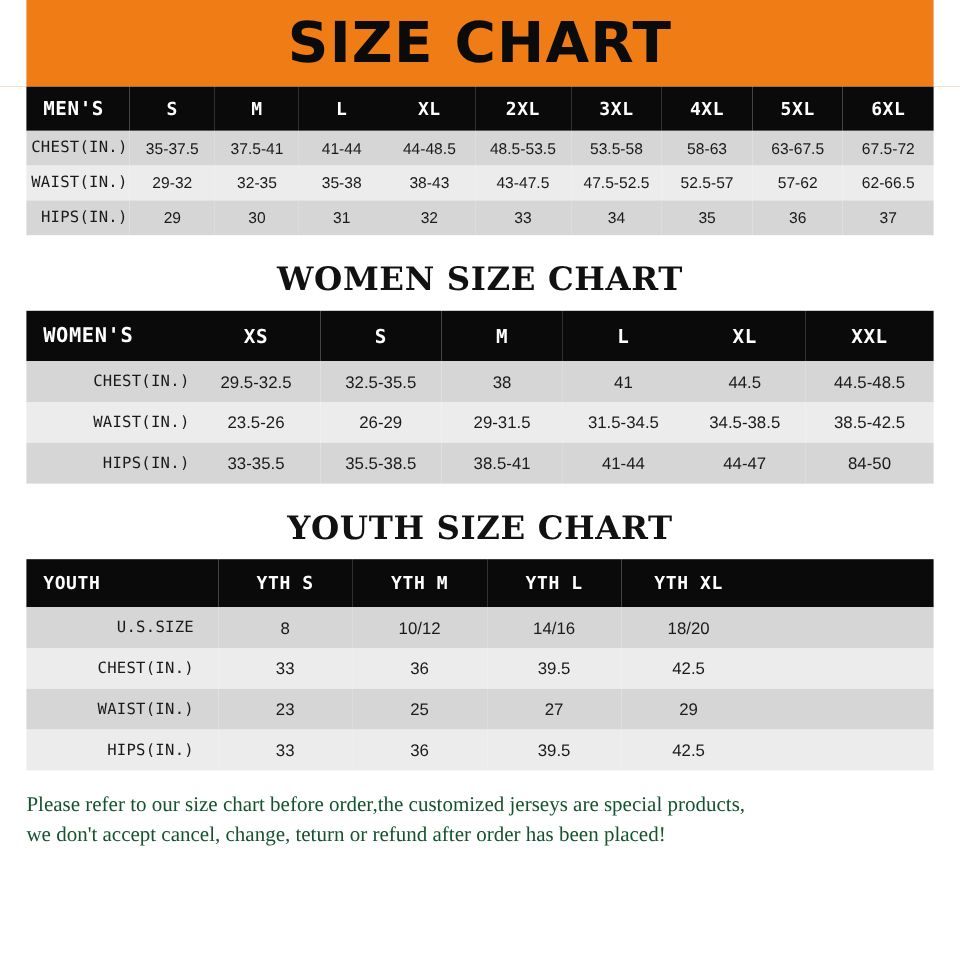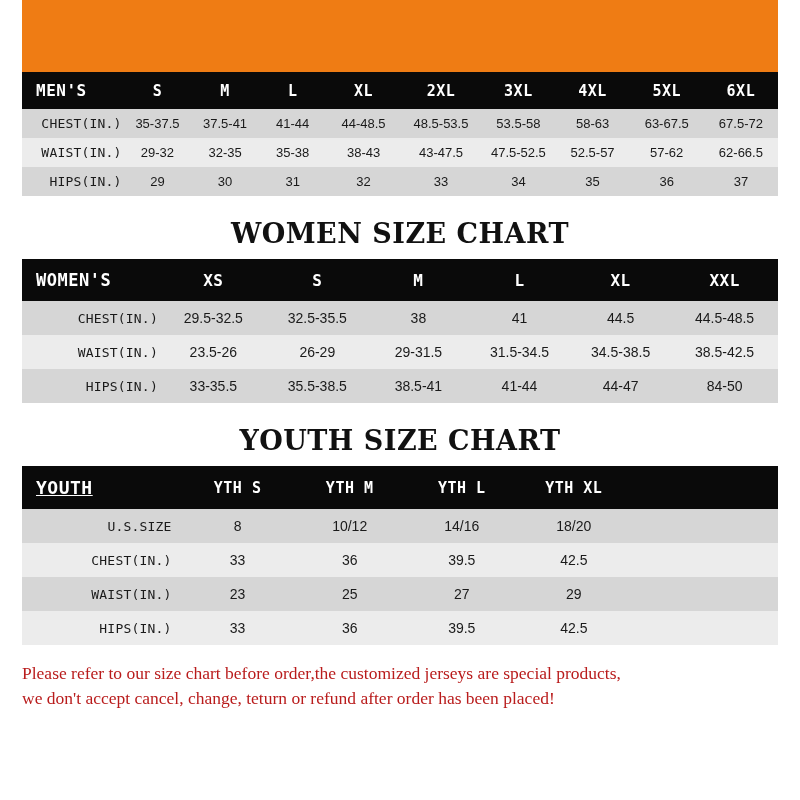--- a/index.html
+++ b/index.html
@@ -69,21 +69,21 @@
     width: 100%;
     border-collapse: collapse;
     table-layout: fixed;
   }
   table.size-table thead th {
     background: #0a0a0a;
     color: #ffffff;
     font-family: "DejaVu Sans Mono", monospace;
     font-weight: bold;
     font-size: 15px;
-    padding: 9px 5px;
+    padding: 9px 20px;
     text-align: center;
     letter-spacing: 0.5px;
   }
   table.size-table thead th.rowlabel {
     text-align: left;
     padding-left: 14px;
     font-size: 16px;
   }
   table.size-table tbody td {
     font-family: "Liberation Sans", sans-serif;
@@ -100,41 +100,42 @@
   }
   table.size-table tbody tr.odd td { background: #d6d6d6; }
   table.size-table tbody tr.even td { background: #ececec; }
 
   
   table.women thead th { font-size: 16px; padding: 11px 18px; }
   table.women tbody td { font-size: 14px; padding: 9px 2px; }
   table.women thead th.rowlabel { font-size: 17px; }
 
   table.youth thead th { font-size: 15px; padding: 11px 2px; }
-  table.youth tbody td { font-size: 14px; padding: 9px 10px; }
-  table.youth thead th.rowlabel { font-size: 18px; text-decoration: underline; }
+  table.youth tbody td { font-size: 14px; padding: 9px 20px; }
+  table.youth thead th.rowlabel { font-size: 15px; }
 
   .footer-note {
     margin: 16px 22px 0 22px;
-    color: #b91c1c;
+    color: #14532d;
     font-family: "Liberation Serif", serif;
     font-size: 17.5px;
     line-height: 1.45;
     text-align: left;
   }
   .footer-note div { white-space: nowrap; }
 </style>
 </head>
 <body>
 
 <div class="page">
 
   <div class="header-band">
     <div class="side-white left"></div>
     <div class="side-white right"></div>
+    <div class="header-title">SIZE CHART</div>
   </div>
 
   <div class="content">
 
     <table class="size-table man">
       <thead>
         <tr>
           <th class="rowlabel" style="width:13%">MEN'S</th>
           <th style="width:9%">S</th>
           <th style="width:9%">M</th>

